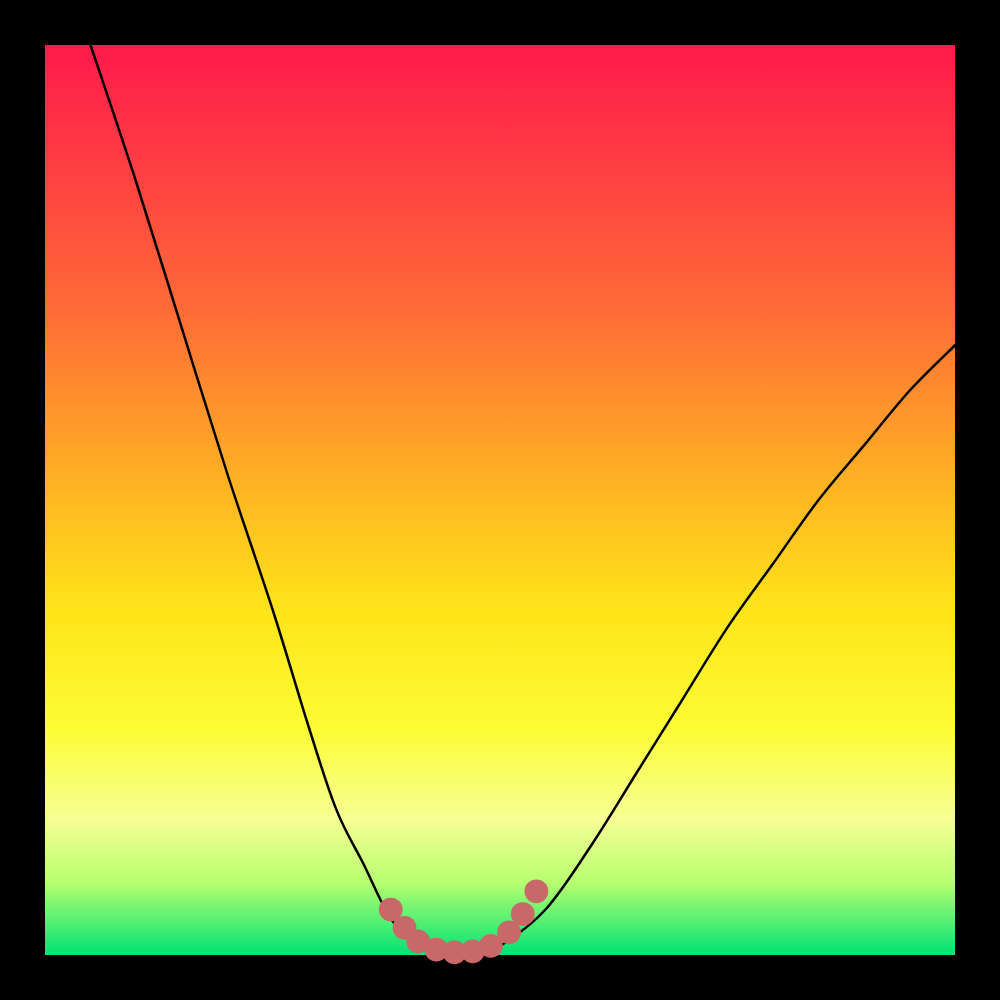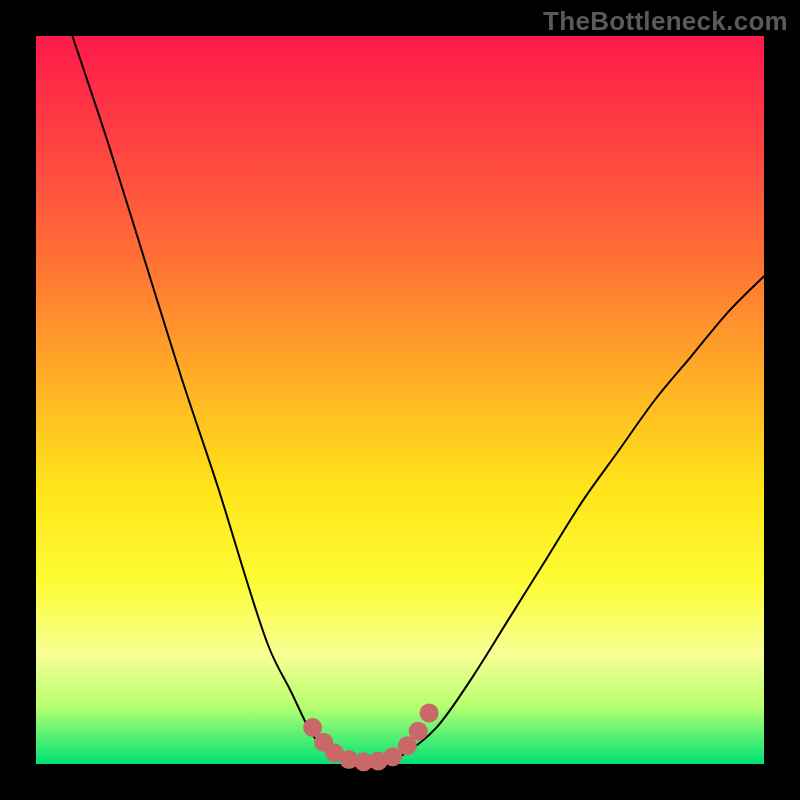--- a/index.html
+++ b/index.html
@@ -53,21 +53,20 @@
     left: 0;
     width: 728px;
     height: 728px;
     overflow: visible;
   }
 </style>
 </head>
 <body>
 
 <div class="frame">
-  <div class="watermark">TheBottleneck.com</div>
   <div class="plot">
     <svg class="curve" viewBox="0 0 728 728">
       <path id="curve-path" fill="none" stroke="#000000" stroke-width="2" stroke-linecap="round" d="M 36.4 0 C 42.5 18.2, 60.7 71.6, 72.8 109.2 C 84.9 146.8, 97.1 186.9, 109.2 225.7 C 121.3 264.5, 133.5 304.5, 145.6 342.2 C 157.7 379.8, 171.1 417.4, 182.0 451.4 C 192.9 485.3, 202.6 519.3, 211.1 546.0 C 219.6 572.7, 225.7 593.3, 233.0 611.5 C 240.2 629.7, 247.5 640.6, 254.8 655.2 C 262.1 669.8, 269.4 688.0, 276.6 698.9 C 283.9 709.8, 291.2 715.9, 298.5 720.7 C 305.8 725.6, 313.0 726.8, 320.3 728.0 C 327.6 729.2, 334.9 729.2, 342.2 728.0 C 349.4 726.8, 354.3 726.8, 364.0 720.7 C 373.7 714.7, 388.3 704.9, 400.4 691.6 C 412.5 678.3, 424.7 658.8, 436.8 640.6 C 448.9 622.4, 461.1 601.8, 473.2 582.4 C 485.3 563.0, 497.5 543.6, 509.6 524.2 C 521.7 504.7, 533.9 484.1, 546.0 465.9 C 558.1 447.7, 570.3 431.9, 582.4 415.0 C 594.5 398.0, 606.7 379.8, 618.8 364.0 C 630.9 348.2, 643.1 334.9, 655.2 320.3 C 667.3 305.8, 679.5 290.0, 691.6 276.6 C 703.7 263.3, 721.9 246.3, 728.0 240.2"></path>
       <g id="markers">
           <circle cx="276.6" cy="691.6" r="9.5" fill="#c86868"></circle>
           <circle cx="287.6" cy="706.2" r="9.5" fill="#c86868"></circle>
           <circle cx="298.5" cy="717.1" r="9.5" fill="#c86868"></circle>
           <circle cx="313.0" cy="723.6" r="9.5" fill="#c86868"></circle>
           <circle cx="327.6" cy="725.8" r="9.5" fill="#c86868"></circle>
           <circle cx="342.2" cy="725.1" r="9.5" fill="#c86868"></circle>

